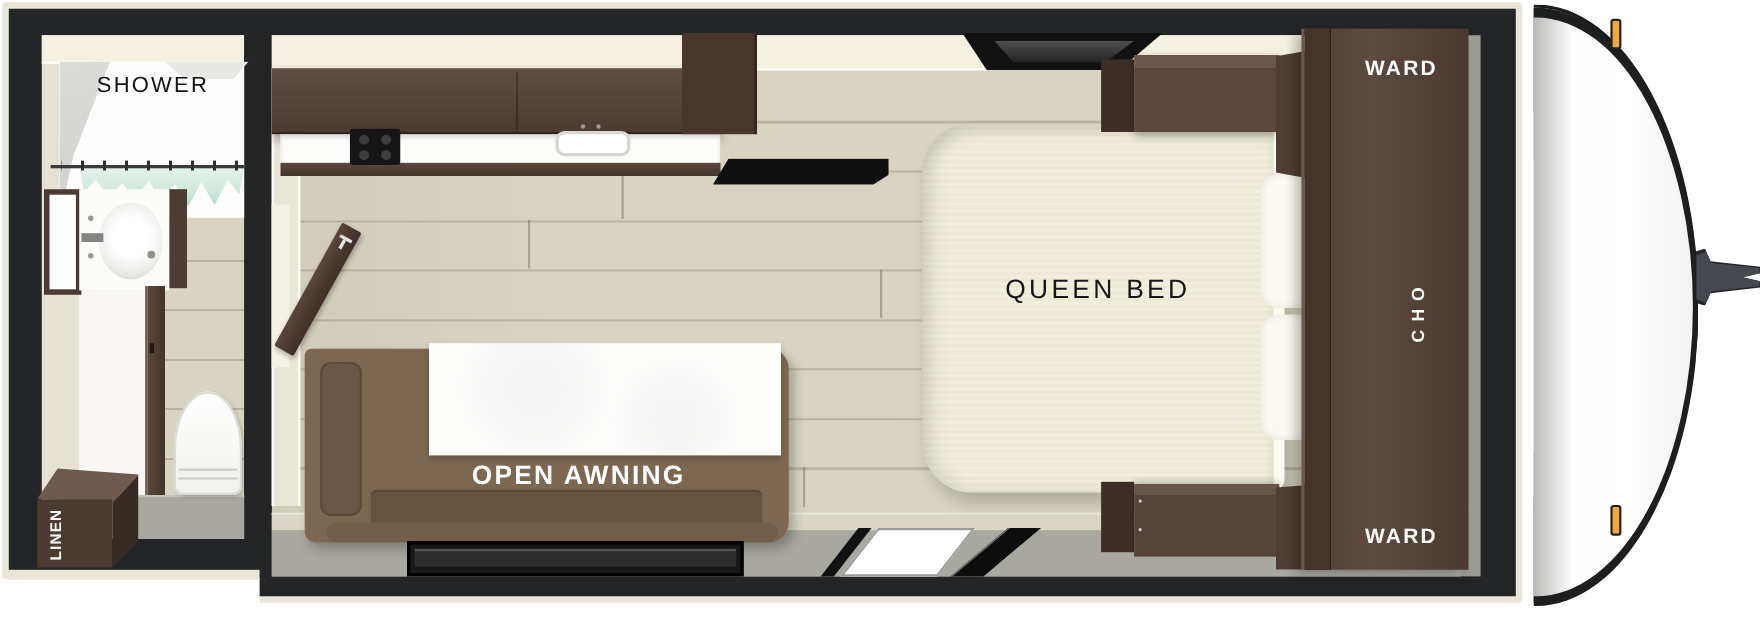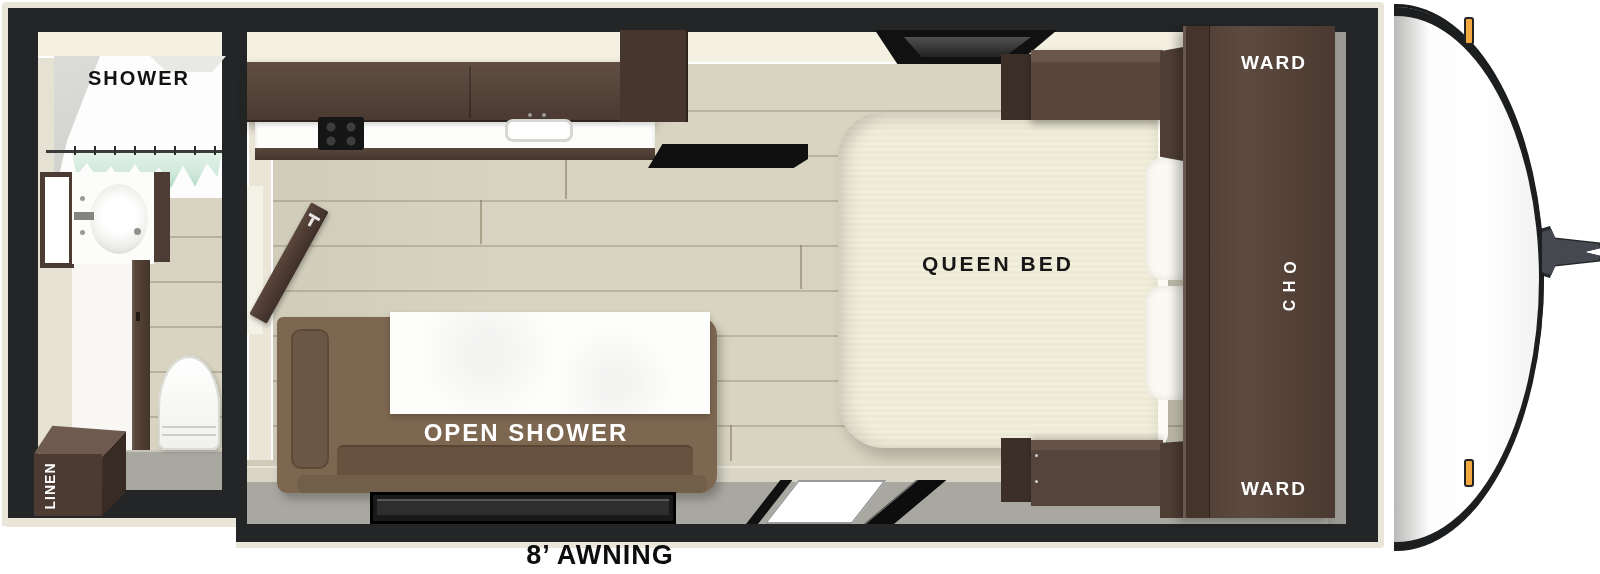--- a/index.html
+++ b/index.html
@@ -18,21 +18,21 @@
   .bath-room{left:38px;top:32px;width:184px;height:458px;background:var(--wall-cream,#e6e2d3);z-index:1;}
   .bath-top-wall{left:38px;top:32px;width:184px;height:26px;background:var(--wall-light,#f4f1e3);
                  border-bottom:2px solid #fff;z-index:1;}
   .bath-wood{left:146px;top:148px;width:76px;height:304px;background:var(--wood-floor,#d8d4c1);
              background-image:repeating-linear-gradient(180deg,transparent 0 43px,rgba(110,95,70,.3) 43px 45px);z-index:1;}
   .shower-area{left:54px;top:56px;width:168px;height:142px;background:#fdfdfd;z-index:2;}
   .shower-wedge-l{left:0;top:0;width:46px;height:142px;background:linear-gradient(160deg,#dedeb a0,#d4d4d0);
                   background:linear-gradient(160deg,#dcdcd8,#cfcfcb);clip-path:polygon(0 0,100% 0,28% 60%,0 100%);}
   .shower-wedge-t{left:96px;top:0;width:76px;height:16px;background:#e8e8e4;clip-path:polygon(0 0,100% 0,82% 100%,22% 100%);}
   .shower-label{left:60px;top:64px;width:158px;height:28px;z-index:3;text-align:center;
-                font-size:20px;font-weight:700;letter-spacing:2px;color:#121212;line-height:28px;}
+                font-size:20px;font-weight:400;letter-spacing:2px;color:#121212;line-height:28px;}
   .curtain-rod{left:46px;top:150px;width:176px;height:3px;background:#3b3b3b;z-index:4;}
   .curtain-hooks{left:56px;top:146px;width:166px;height:9px;z-index:4;
      background:repeating-linear-gradient(90deg,transparent 0 18px,#2d2d2d 18px 20px);}
   .shower-curtain{left:72px;top:152px;width:150px;height:40px;z-index:3;
      background:linear-gradient(180deg,#e4f3ea,var(--curtain-mint,#cfe8da) 55%,#a8d4bd);
      clip-path:polygon(0 0,100% 0,97% 62%,90% 28%,82% 86%,74% 34%,66% 90%,58% 38%,50% 78%,42% 30%,34% 74%,26% 36%,18% 70%,10% 28%,3% 58%);}
   .bath-mirror{left:40px;top:172px;width:34px;height:96px;background:#fff;border:5px solid #4c3b33;z-index:3;}
   .bath-vanity{left:72px;top:172px;width:82px;height:92px;background:#fcfcfa;z-index:3;}
   .bath-sink{left:18px;top:12px;width:58px;height:70px;border-radius:50%;
      background:radial-gradient(circle at 50% 45%,#ffffff 35%,#ededea 65%,#c9c9c5 100%);}
@@ -122,21 +122,21 @@
   .head-cab-long{left:1031px;top:50px;width:132px;height:70px;z-index:3;
      background:linear-gradient(180deg,#6b564a 0 12px,#5a463c 12px);box-shadow:0 4px 8px rgba(0,0,0,.3);}
   .corner-cab-top{left:1160px;top:44px;width:40px;height:120px;background:#4f3e35;z-index:3;
                   clip-path:polygon(0 6%,100% 0,100% 100%,0 94%);}
   .queen-bed{left:838px;top:112px;width:330px;height:336px;z-index:2;
      background:var(--mattress-cream,#f1eedb);
      background-image:repeating-linear-gradient(180deg,rgba(0,0,0,0) 0 3px,rgba(120,110,80,.04) 3px 6px);
      border-radius:46px 14px 14px 46px;border-right:10px solid #fbfaf3;
      box-shadow:inset 0 10px 14px rgba(0,0,0,.08),inset 10px 0 16px rgba(0,0,0,.10),6px 10px 14px rgba(0,0,0,.18);}
   .bed-label{left:0;top:136px;width:320px;height:32px;text-align:center;
-             font-size:21px;font-weight:700;letter-spacing:3px;color:#161616;line-height:32px;}
+             font-size:24px;font-weight:400;letter-spacing:3px;color:#161616;line-height:32px;}
   .pillow{width:52px;height:122px;background:#fbfaf2;border-radius:16px;z-index:3;
           box-shadow:inset 0 0 8px rgba(0,0,0,.10);}
   .pillow-a{left:1146px;top:158px;}
   .pillow-b{left:1146px;top:286px;height:114px;}
   .foot-cab-small{left:1001px;top:438px;width:30px;height:64px;background:#3c2f28;z-index:3;}
   .foot-cab-long{left:1031px;top:440px;width:132px;height:66px;z-index:3;
      background:linear-gradient(180deg,#66534a 0 10px,#55443b 10px);box-shadow:0 -3px 6px rgba(0,0,0,.2);}
   .cab-handles{left:4px;top:14px;width:3px;height:3px;border-radius:50%;background:#cfcfcf;
                box-shadow:0 26px 0 #cfcfcf;}
   .corner-cab-bottom{left:1160px;top:440px;width:40px;height:78px;background:#4f3e35;z-index:3;
@@ -310,21 +310,21 @@
       </div>
     <div class="ward-bottom-label">WARD</div>
   </div>
 
   <div class="sofa">
     <div class="sofa-arm-cushion"></div>
     <div class="sofa-seat"></div>
     <div class="sofa-lip"></div>
   </div>
   <div class="lounge-table"></div>
-  <div class="lounge-label">OPEN SHOWER</div>
+  <div class="lounge-label">OPEN AWNING</div>
   <div class="under-sofa-window">
     <div class="usw-inner"></div>
   </div>
 
   <div class="entry-door">
     <div class="jamb-left"></div>
     <div class="door-white"></div>
     <div class="door-panel"></div>
   </div>
 
@@ -338,15 +338,14 @@
   <div class="step-beige"></div>
 
   <div class="hitch-shadow"></div>
   <div class="hitch"></div>
   <div class="front-cap">
     <div class="cap-edge"></div>
     <div class="marker-light light-top"></div>
     <div class="marker-light light-bottom"></div>
   </div>
 
-  <div class="awning-label">8’ AWNING</div>
 
 </div>
 
 </body></html>

